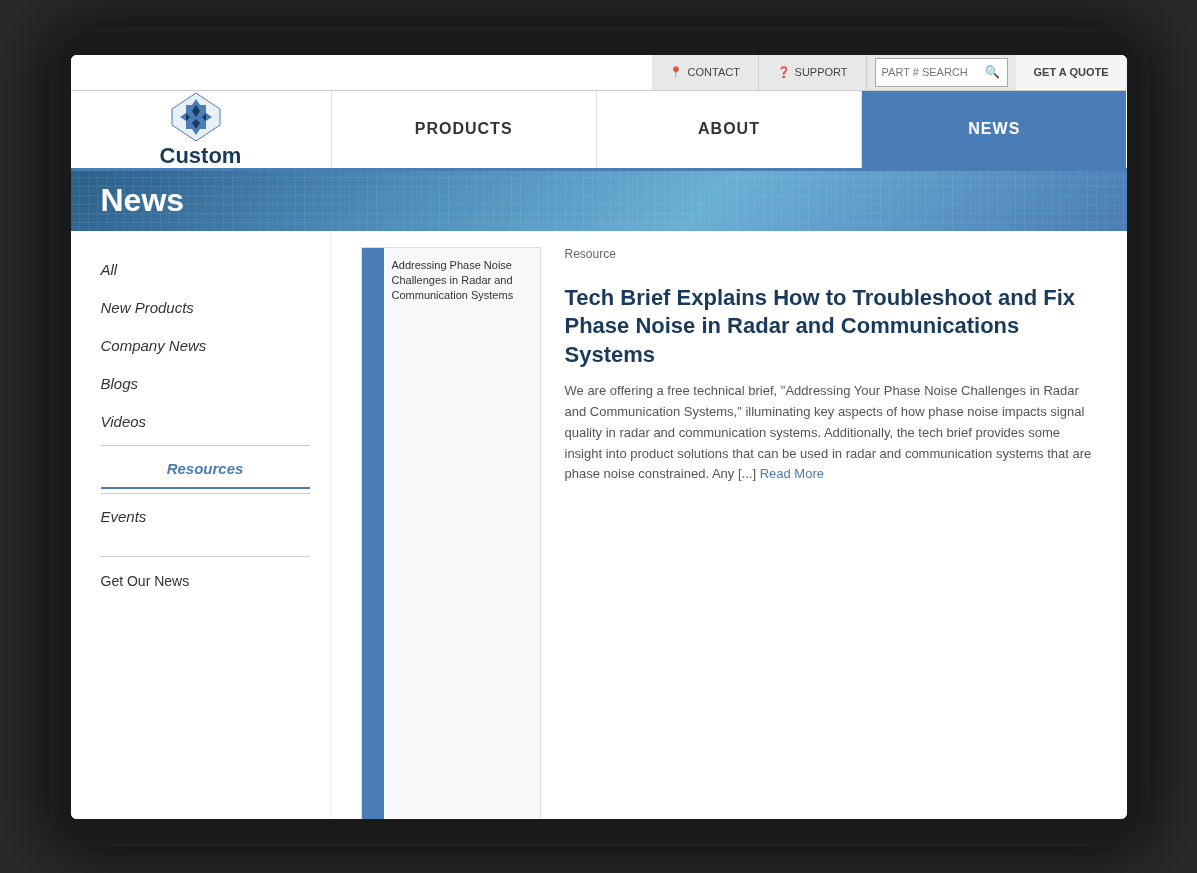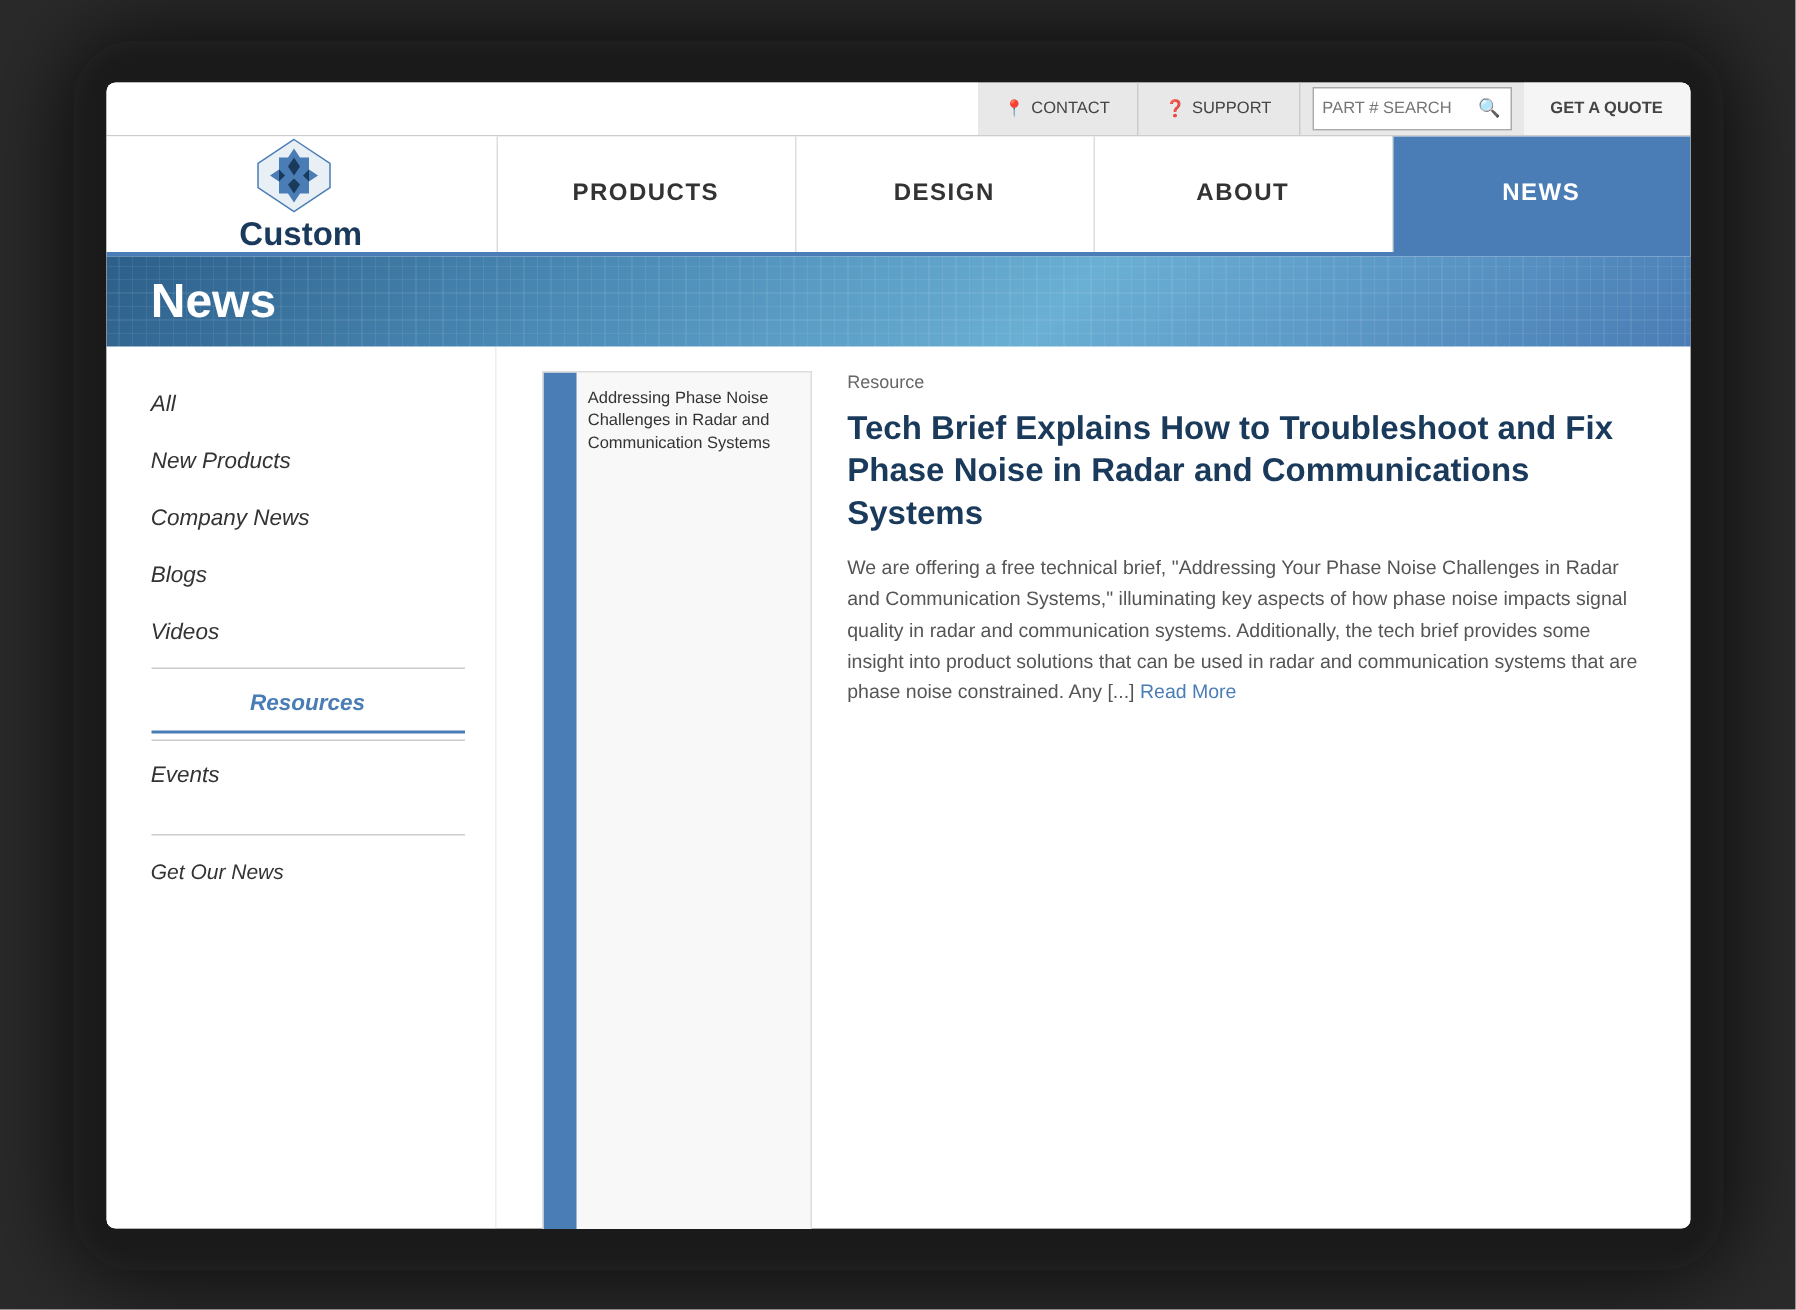--- a/index.html
+++ b/index.html
@@ -221,21 +221,20 @@
       border: none;
       border-top: 1px solid #ccc;
       margin: 4px 0;
     }
 
     .sidebar-footer {
       font-size: 14px;
       color: #333;
       padding-top: 12px;
       cursor: pointer;
-      font-style: italic;
     }
 
     
     .articles-area {
       flex: 1;
       overflow-y: auto;
       padding: 16px 30px;
     }
 
     .article-card {
@@ -286,21 +285,21 @@
       line-height: 1.4;
     }
 
     .article-content {
       flex: 1;
     }
 
     .article-category {
       font-size: 12px;
       color: #666;
-      margin-bottom: 10px;
+      margin-bottom: 23px;
     }
 
     .article-title {
       font-size: 22px;
       color: #1a3a5c;
       font-weight: bold;
       margin-bottom: 12px;
       line-height: 1.3;
     }
 
@@ -357,23 +356,20 @@
           <polygon points="22,32 26,38 30,32 26,28" fill="#1a3a5c"></polygon>
         </svg>
         <div class="logo-text">
           <span>Custom</span><br>
           <span>MMIC</span>
         </div>
       </div>
       <div class="nav-links">
         <div class="nav-item">
           <span>PRODUCTS</span>
-        </div>
-        <div class="nav-item">
-          <span>DESIGN</span>
         </div>
         <div class="nav-item">
           <span>ABOUT</span>
         </div>
         <div class="nav-item active">
           <span>NEWS</span>
         </div>
       </div>
     </div>
 

